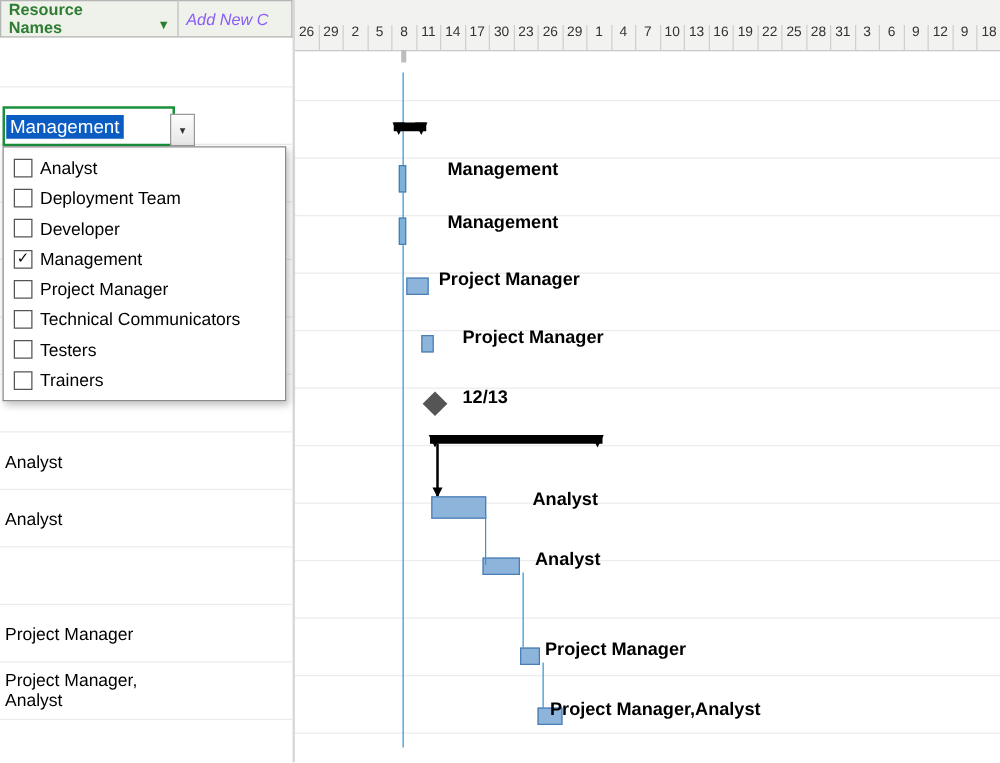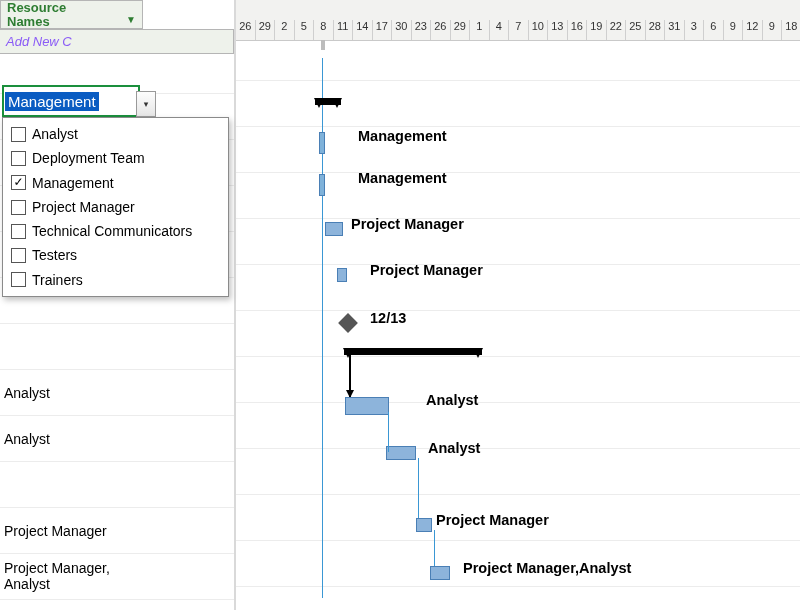--- a/index.html
+++ b/index.html
@@ -16,24 +16,23 @@
 
   
   .left-pane {
     position: relative;
     width: 234px;
     flex: 0 0 234px;
     border-right: 2px solid #d9d9d9;
     background: #fff;
   }
   .col-header {
-    height: 54px;
+    height: 30px;
     display: flex;
     box-sizing: border-box;
-    flex-direction: column;
   }
   .col-header .col {
     box-sizing: border-box;
     border: 1px solid #b5b5b5;
     background: #eef2eb;
     display: flex;
     align-items: center;
     padding: 0 6px;
     position: relative;
   }
@@ -271,20 +270,24 @@
     </div>
 
     <div class="checklist">
       <div class="item">
           <span class="box"></span>
           <span>Analyst</span>
         </div>
       <div class="item">
           <span class="box"></span>
           <span>Deployment Team</span>
+        </div>
+      <div class="item">
+          <span class="box"></span>
+          <span>Developer</span>
         </div>
       <div class="item">
           <span class="box checked"></span>
           <span>Management</span>
         </div>
       <div class="item">
           <span class="box"></span>
           <span>Project Manager</span>
         </div>
       <div class="item">
@@ -383,18 +386,18 @@
       <div class="bar-label" style="top:400px;left:192px">Analyst</div>
 
       <div class="bar-connector-v" style="left:152px; top:372px; height:40px;"></div>
       <div class="bar-connector-v" style="left:182px; top:418px; height:60px;"></div>
       <div class="bar-connector-v" style="left:198px; top:490px; height:50px;"></div>
 
       <div class="task-bar" style="top:478px;left:180px;width:16px"></div>
       <div class="bar-label" style="top:472px;left:200px">Project Manager</div>
 
       <div class="task-bar" style="top:526px;left:194px;width:20px"></div>
-      <div class="bar-label" style="top:520px;left:227px">Project Manager,Analyst</div>
+      <div class="bar-label" style="top:520px;left:204px">Project Manager,Analyst</div>
 
       <div style="position:absolute;top:0;left:85px;width:4px;height:10px;background:#bcbcbc"></div>
     </div>
   </div>
 </div>
 
 </body></html>

